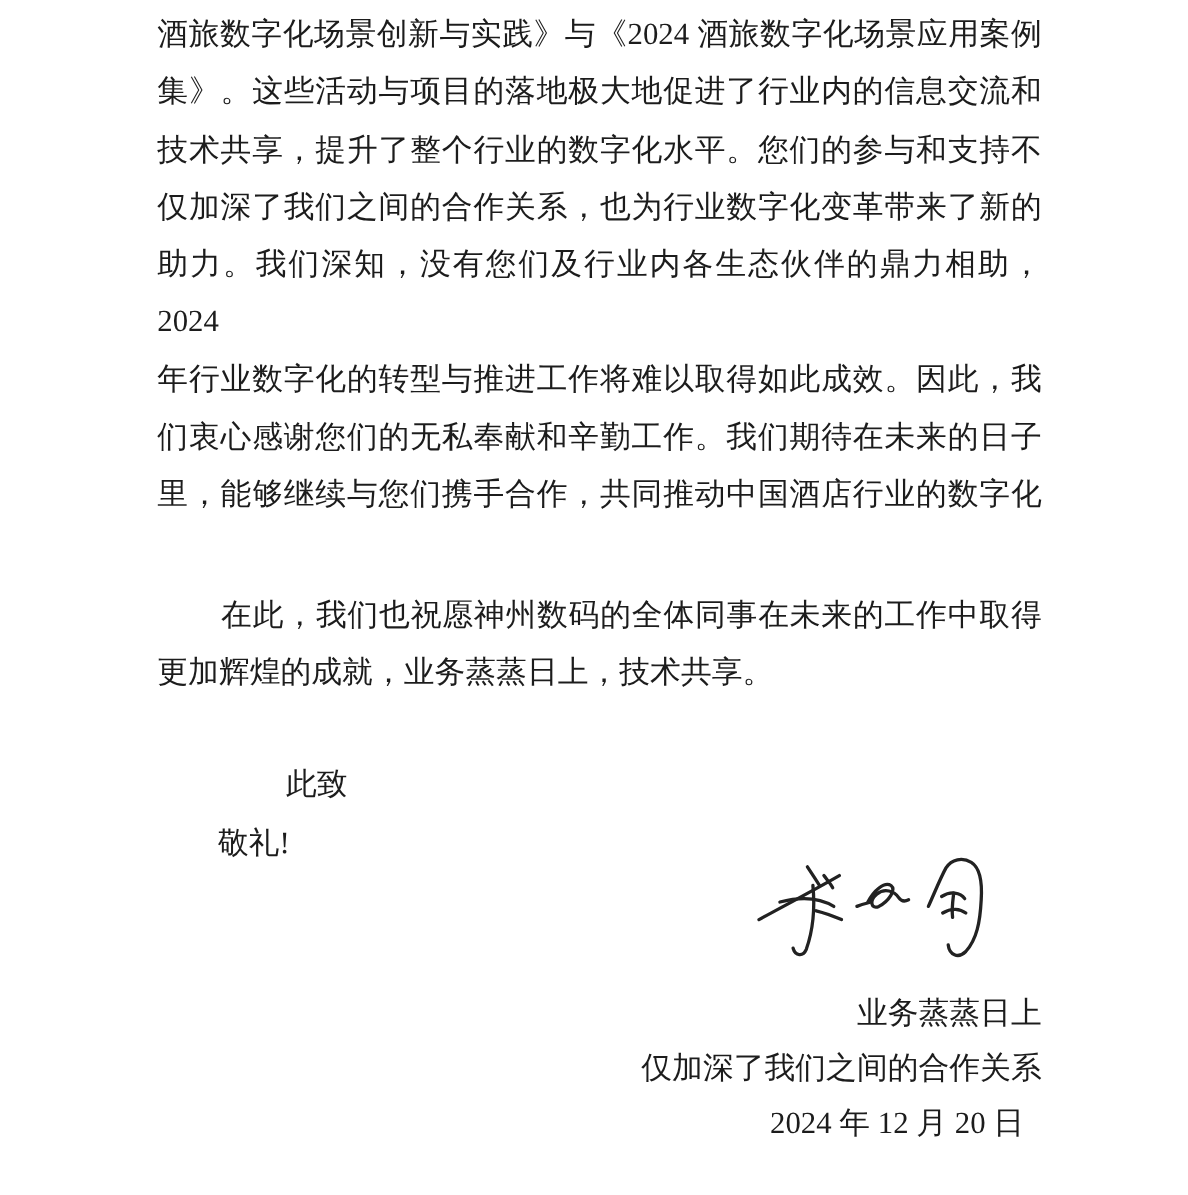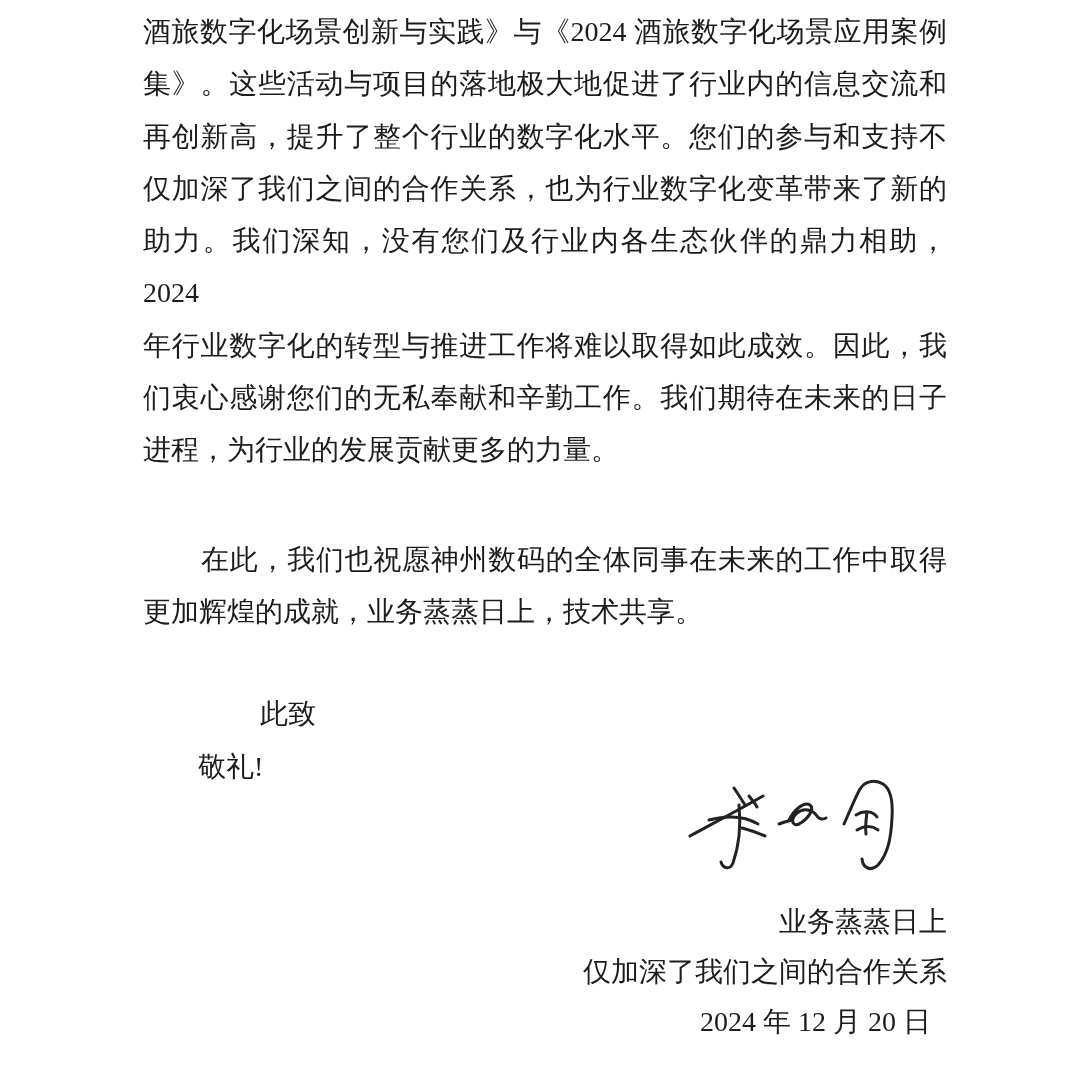--- a/index.html
+++ b/index.html
@@ -65,26 +65,26 @@
 </head>
 <body>
 
 <div class="page">
 
   <div class="letter-body">
 
     <div class="para para-1">
       <div class="line justified">酒旅数字化场景创新与实践》与《2024 酒旅数字化场景应用案例</div>
       <div class="line justified">集》。这些活动与项目的落地极大地促进了行业内的信息交流和</div>
-      <div class="line justified">再创新高，提升了整个行业的数字化水平。您们的参与和支持不</div>
+      <div class="line justified">技术共享，提升了整个行业的数字化水平。您们的参与和支持不</div>
       <div class="line justified">仅加深了我们之间的合作关系，也为行业数字化变革带来了新的</div>
       <div class="line justified">助力。我们深知，没有您们及行业内各生态伙伴的鼎力相助，2024</div>
       <div class="line justified">年行业数字化的转型与推进工作将难以取得如此成效。因此，我</div>
       <div class="line justified">们衷心感谢您们的无私奉献和辛勤工作。我们期待在未来的日子</div>
-      <div class="line">进程，为行业的发展贡献更多的力量。</div>
+      <div class="line justified">里，能够继续与您们携手合作，共同推动中国酒店行业的数字化</div>
     </div>
 
     <div class="para para-2">
       <div class="line justified indent-2">在此，我们也祝愿神州数码的全体同事在未来的工作中取得</div>
       <div class="line">更加辉煌的成就，业务蒸蒸日上，技术共享。</div>
     </div>
 
     <div class="salutation-cizhi">此致</div>
     <div class="salutation-jingli">敬礼!</div>
 

